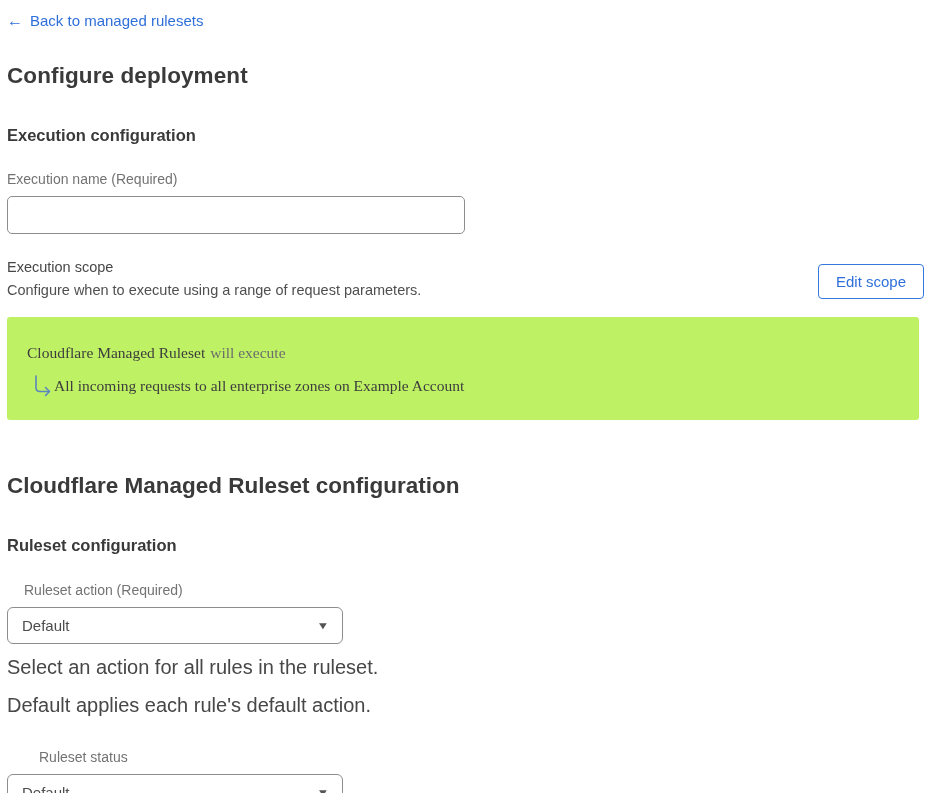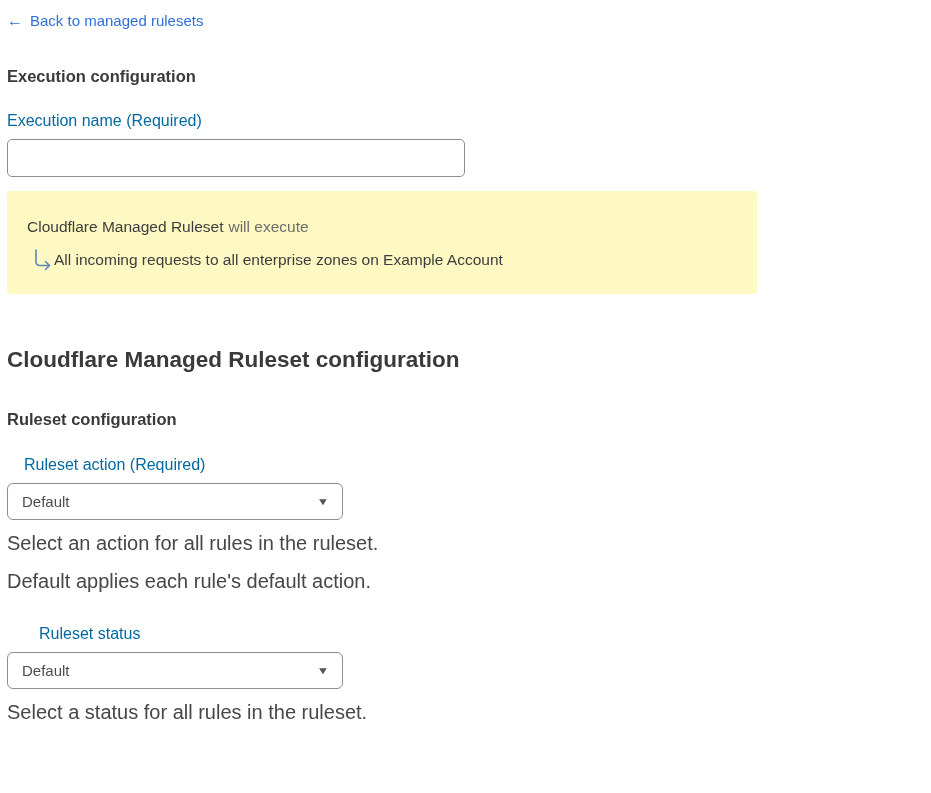--- a/index.html
+++ b/index.html
@@ -40,22 +40,22 @@
   }
   h2.section-title {
     font-size: 16.5px;
     font-weight: 700;
     color: #3a3a3a;
   }
   .exec-section-title { margin-top: 37px; }
 
   
   .field-label {
-    font-size: 16px;
-    color: #0369a1;
+    font-size: 14px;
+    color: #737373;
   }
   .name-label { margin-top: 26px; }
 
   
   .text-input {
     margin-top: 9px;
     width: 458px;
     height: 38px;
     border: 1px solid #8d8d8d;
     border-radius: 5px;
@@ -87,25 +87,26 @@
     border-radius: 4px;
     color: #2e6fd9;
     font-family: "Liberation Sans", sans-serif;
     font-size: 15px;
     cursor: pointer;
   }
 
   
   .summary-box {
     margin-top: 14px;
-    width: 750px;
+    width: 912px;
     height: 103px;
-    background: #fef9c3;
+    background: #bef264;
     border-radius: 3px;
     padding: 27px 20px 0 20px;
+    font-family: Liberation Serif, serif;
   }
   .summary-line1 { font-size: 15.5px; }
   .summary-ruleset-name { color: #3d3d3d; }
   .summary-will-execute { color: #6d6d6d; margin-left: 5px; }
   .summary-line2 {
     margin-top: 13px;
     display: flex;
     align-items: center;
     gap: 1px;
     padding-left: 4px;
@@ -143,26 +144,32 @@
 </head>
 <body>
 
 <div class="page">
 
   <a class="back-link">
     <span class="arrow">←</span>
     <span>Back to managed rulesets</span>
   </a>
 
+  <h1 class="page-title">Configure deployment</h1>
 
   <h2 class="section-title exec-section-title">Execution configuration</h2>
 
   <div class="field-label name-label">Execution name (Required)</div>
   <input class="text-input" type="text" value="" style="">
 
+  <div class="scope-row">
+    <div class="scope-label">Execution scope</div>
+    <div class="scope-desc">Configure when to execute using a range of request parameters.</div>
+    <button class="edit-scope-btn">Edit scope</button>
+  </div>
 
   <div class="summary-box">
     <div class="summary-line1">
       <span class="summary-ruleset-name">Cloudflare Managed Ruleset</span><span class="summary-will-execute">will execute</span>
     </div>
     <div class="summary-line2">
       <span class="branch-arrow-icon">
         <svg width="22" height="22" viewBox="0 0 22 22" fill="none">
           <path d="M5 1 V 12.5 Q 5 16.5 9 16.5 H 18" stroke="#5b86bd" stroke-width="1.6" fill="none" stroke-linecap="round"></path>
           <path d="M14.5 12.5 L 18.5 16.5 L 14.5 20.5" stroke="#5b86bd" stroke-width="1.6" fill="none" stroke-linecap="round" stroke-linejoin="round"></path>

